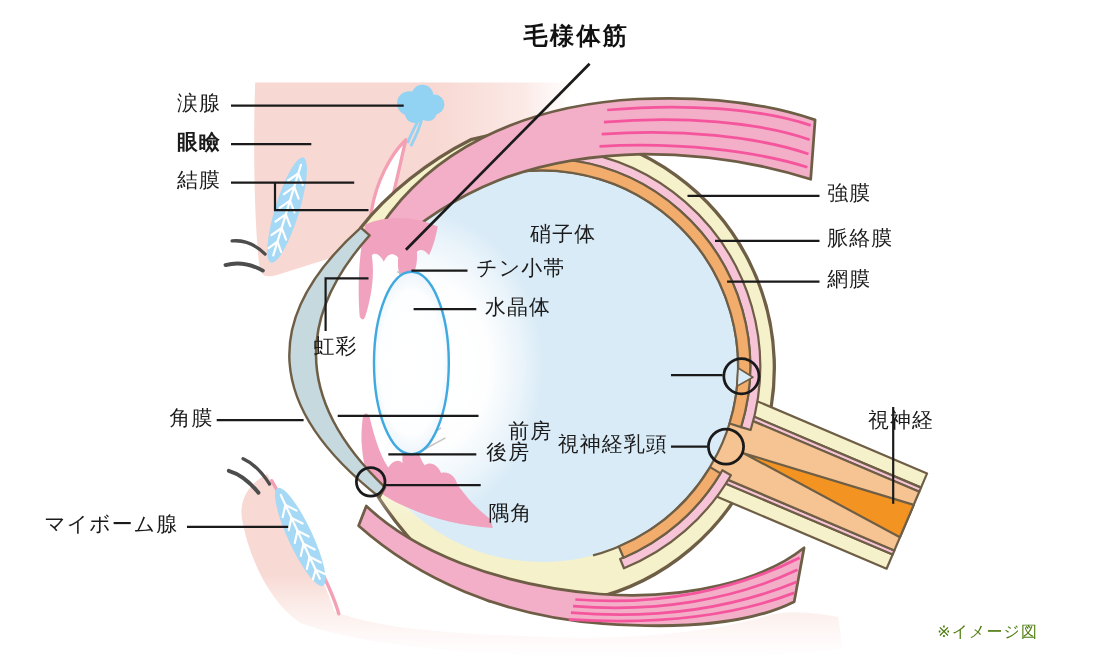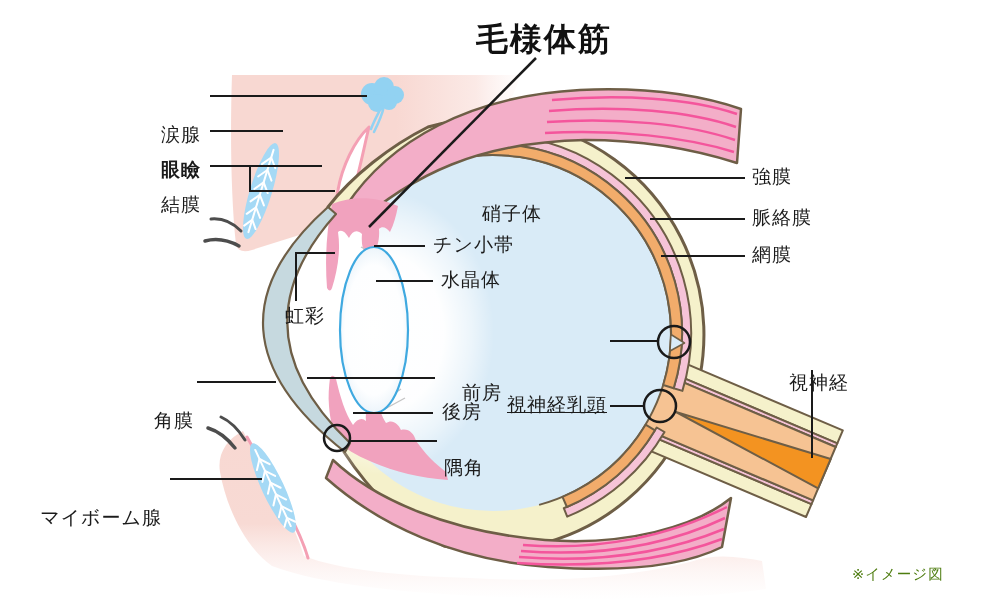--- a/index.html
+++ b/index.html
@@ -5,24 +5,24 @@
   html,body{margin:0;padding:0;background:#ffffff;}
   .stage{
     position:relative;width:1000px;height:600px;background:#ffffff;overflow:hidden;
     font-family:"DejaVu Sans","Liberation Sans",sans-serif;
   }
   .stage svg{position:absolute;left:0;top:0;}
   .label{
     position:absolute;white-space:nowrap;color:#1b1b1b;
     font-size:19px;line-height:1.15;letter-spacing:1px;
   }
-  .label.right{text-align:left;margin-top:40px;}
+  .label.right{text-align:left;}
   .title{
     position:absolute;white-space:nowrap;color:#111;
-    font-size:32px;font-weight:bold;letter-spacing:2px;
+    font-size:22px;font-weight:bold;letter-spacing:2px;
   }
   .footnote{
     position:absolute;white-space:nowrap;color:#4d7c0f;font-size:14.5px;letter-spacing:1px;
   }
 </style>
 </head>
 <body>
 
 <div class="stage">
 
@@ -245,18 +245,18 @@
 <div class="label" style="left:285px;top:305px;">虹彩</div>
 <div class="label" style="left:433px;top:234px;">チン小帯</div>
 <div class="label" style="left:441px;top:269px;">水晶体</div>
 <div class="label" style="left:482px;top:203px;">硝子体</div>
 <div class="label" style="left:462px;top:366px;margin-top:16px;">前房</div>
 <div class="label" style="left:442px;top:401px;">後房</div>
 <div class="label" style="left:444px;top:429px;margin-top:28px;">隅角</div>
 <div class="label" style="left:752px;top:166px;">強膜</div>
 <div class="label" style="left:752px;top:207px;">脈絡膜</div>
 <div class="label" style="left:752px;top:244px;">網膜</div>
-<div class="label" style="left:507px;top:394px;text-decoration:underline;">視神経乳頭</div>
+<div class="label" style="left:507px;top:394px;">視神経乳頭</div>
 <div class="label" style="left:789px;top:344px;margin-top:28px;">視神経</div>
 
 <div class="footnote" style="left:852px;top:565px;">※イメージ図</div>
 
 </div>
 
 </body></html>

